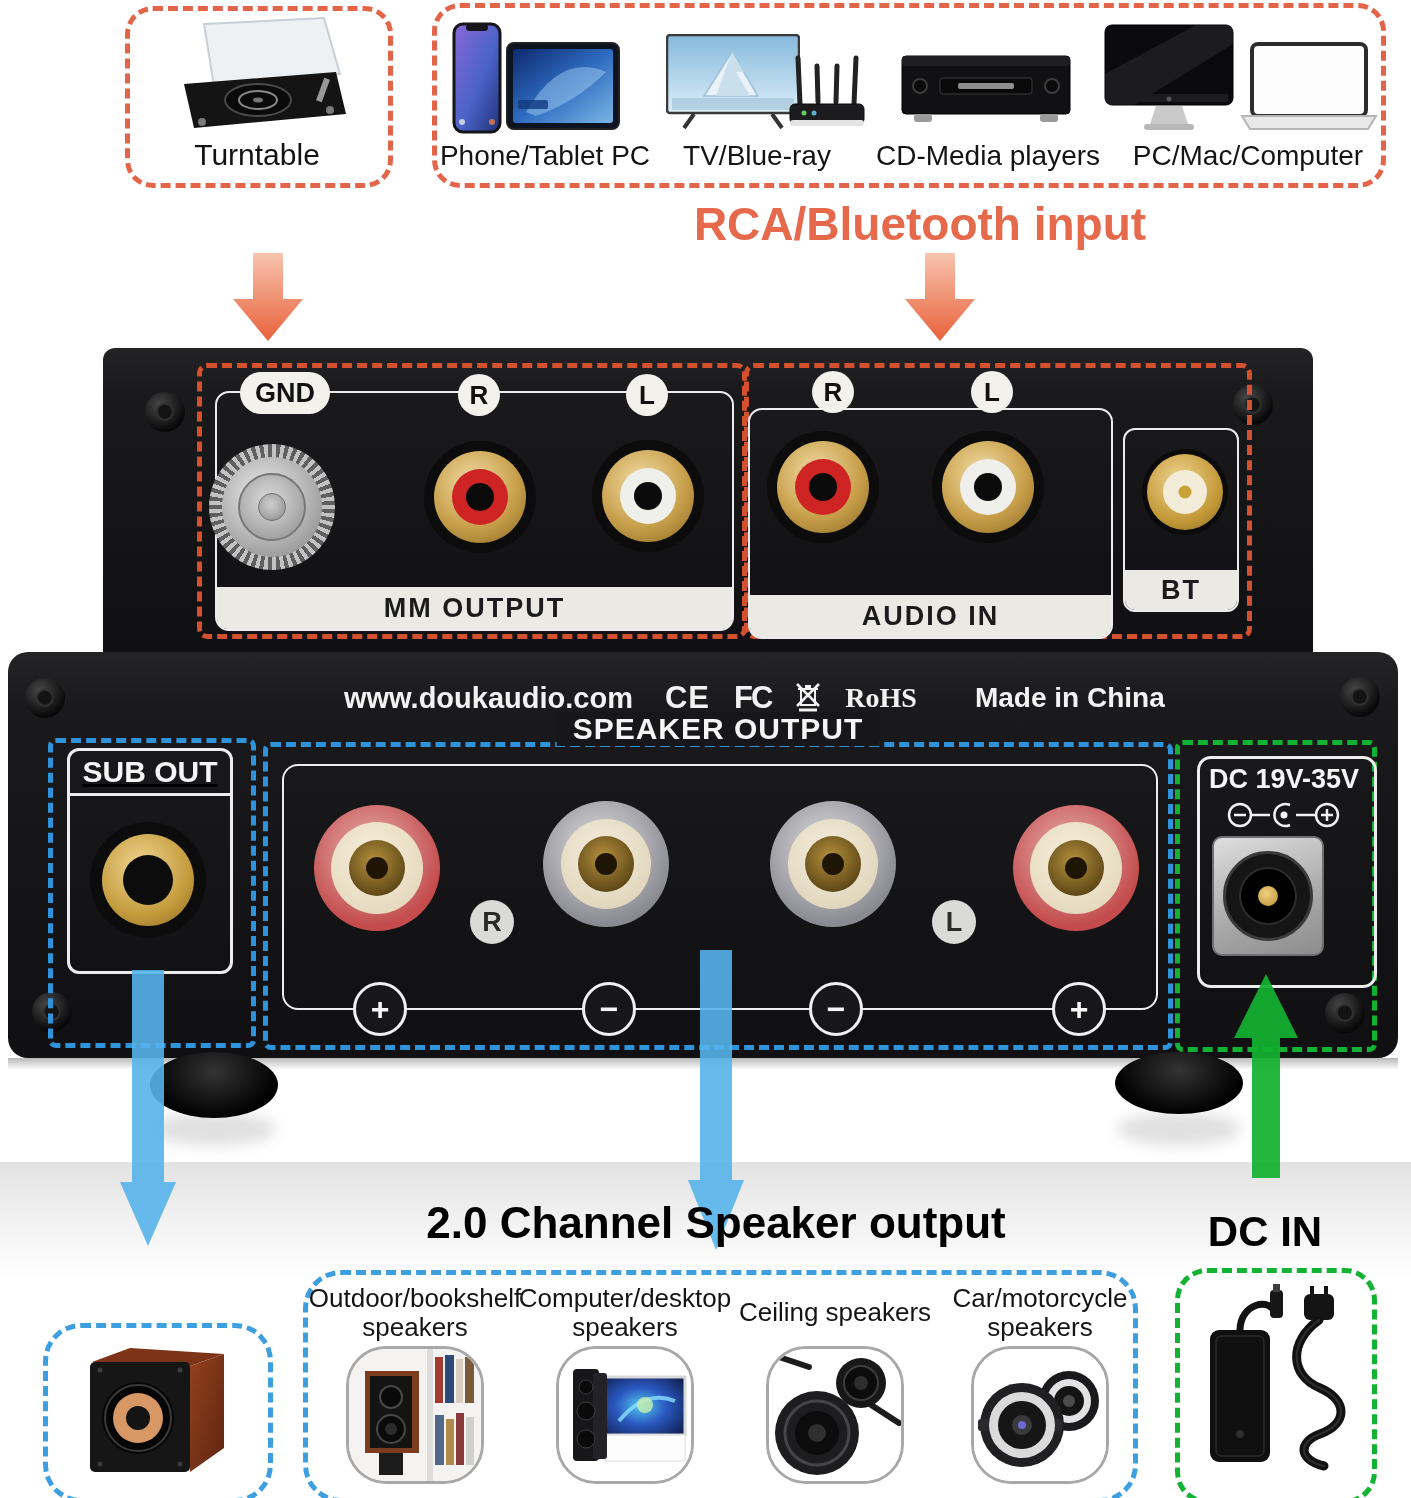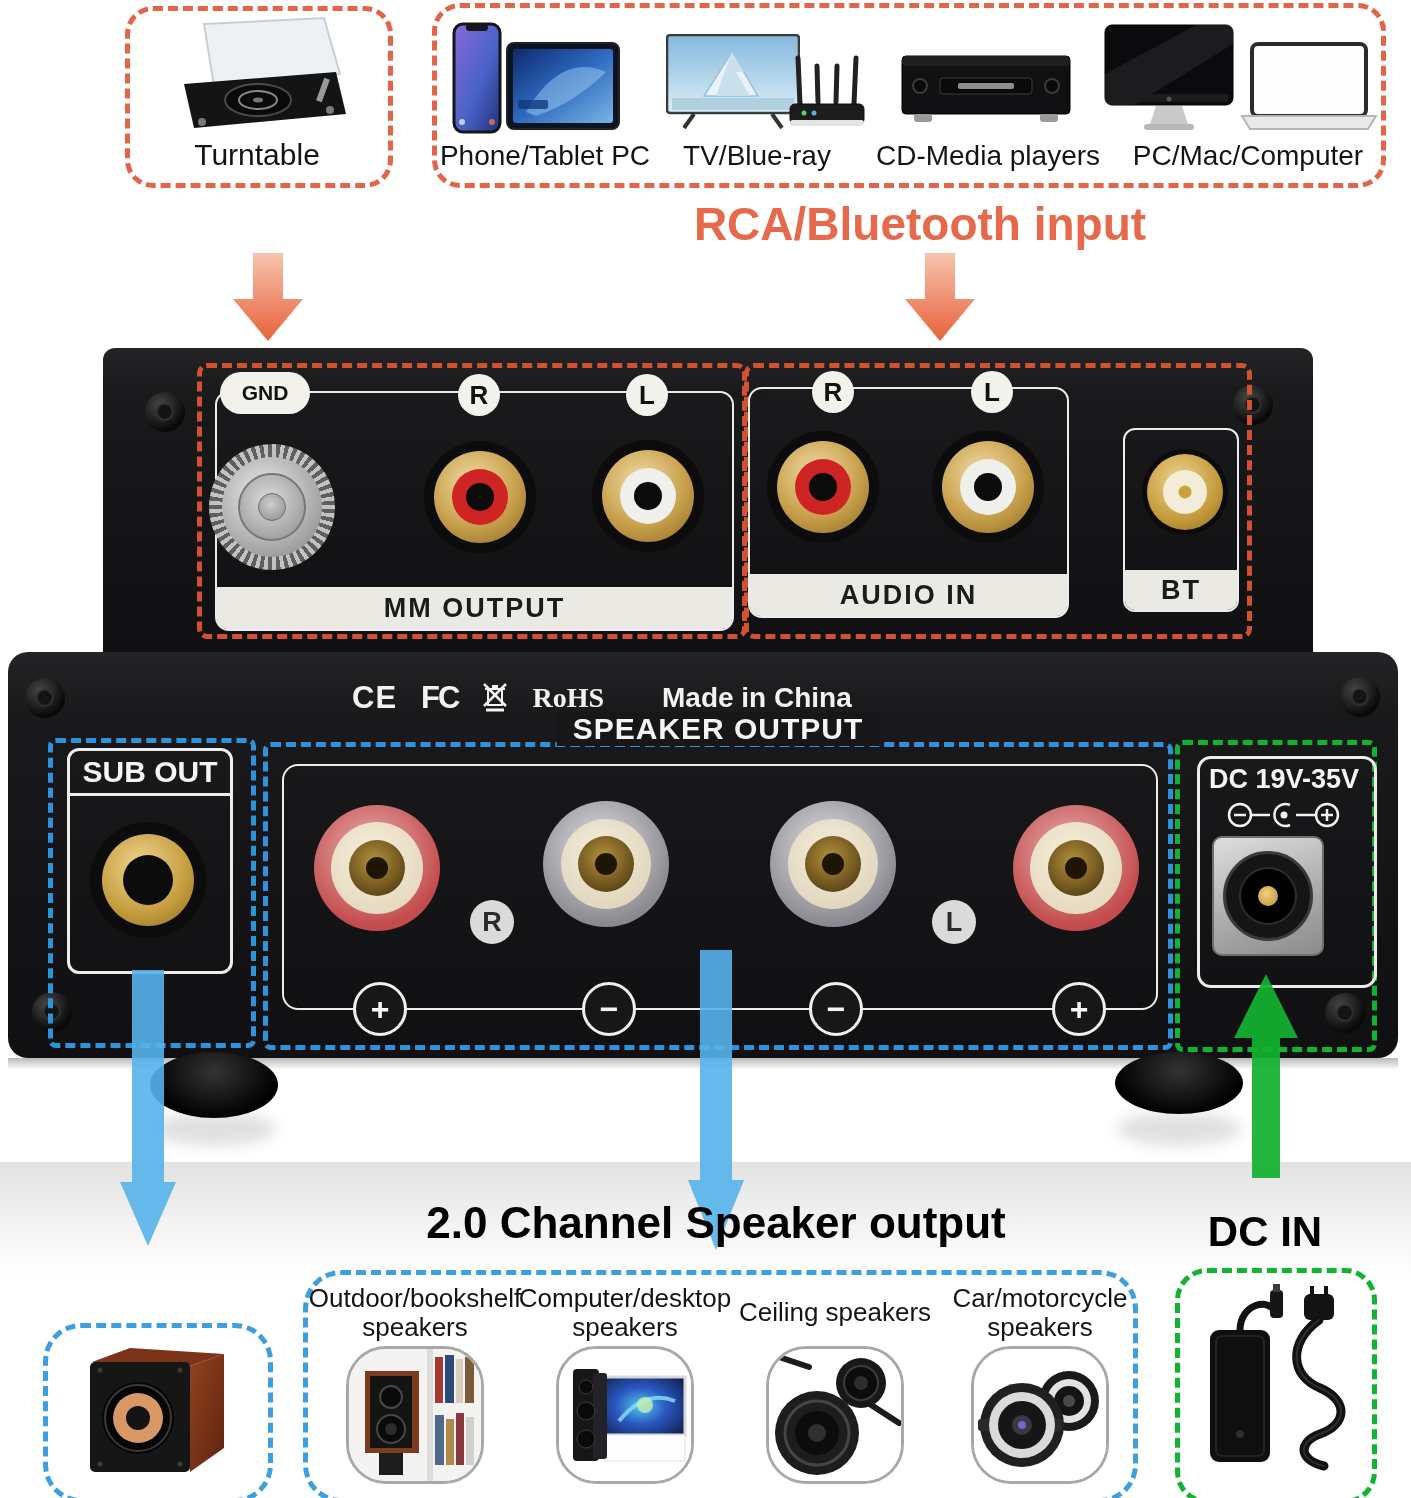--- a/index.html
+++ b/index.html
@@ -169,21 +169,21 @@
   <div class="screw" style="left:32px;top:992px;"></div>
   <div class="screw" style="left:1325px;top:993px;"></div>
 
   <div class="foot" style="left:150px;top:1052px;width:128px;height:66px;"></div>
   <div class="foot" style="left:1115px;top:1052px;width:128px;height:62px;"></div>
 
   <div class="abs dash-o2" style="left:197px;top:363px;width:540px;height:266px;z-index:3;"></div>
   <div class="abs wline" style="left:215px;top:391px;width:515px;height:236px;z-index:3;">
     <div class="strip" style="height:42px;font-size:27px;">MM OUTPUT</div>
   </div>
-  <div class="pill" style="left:220px;top:372px;width:90px;height:42px;border-radius:22px;font-size:21px;">GND</div>
+  <div class="pill" style="left:240px;top:372px;width:90px;height:42px;border-radius:22px;font-size:27px;">GND</div>
   <div class="pill" style="left:458px;top:374px;width:42px;height:42px;border-radius:50%;font-size:26px;">R</div>
   <div class="pill" style="left:626px;top:374px;width:42px;height:42px;border-radius:50%;font-size:26px;">L</div>
 
   <div class="jack" style="left:209px;top:444px;width:126px;height:126px;">
     <div style="width:126px;height:126px;background:repeating-conic-gradient(#c2c2c2 0deg 4deg,#5f5f5f 4deg 8deg);"></div>
     <div style="width:100px;height:100px;background:radial-gradient(circle at 42% 38%,#ededed,#9c9c9c 75%);"></div>
     <div style="width:64px;height:64px;background:radial-gradient(circle at 45% 40%,#dcdcdc,#8d8d8d);border:2px solid #777;"></div>
     <div style="width:26px;height:26px;background:radial-gradient(circle at 45% 40%,#cfcfcf,#8a8a8a);border:1px solid #6f6f6f;"></div>
   </div>
   <div class="jack" style="left:424px;top:441px;width:112px;height:112px;">
@@ -193,21 +193,21 @@
     <div style="width:28px;height:28px;background:#0b0b0b;"></div>
   </div>
   <div class="jack" style="left:592px;top:440px;width:112px;height:112px;">
     <div style="width:112px;height:112px;background:#0c0c0c;"></div>
     <div style="width:92px;height:92px;background:radial-gradient(circle at 42% 35%,#f2dda6,#c8a04c 55%,#8a671f);"></div>
     <div style="width:56px;height:56px;background:#efefec;"></div>
     <div style="width:28px;height:28px;background:#0b0b0b;"></div>
   </div>
 
   <div class="abs dash-o2" style="left:744px;top:363px;width:498px;height:266px;z-index:3;"></div>
-  <div class="abs wline" style="left:748px;top:387px;width:317px;height:227px;z-index:3;">
+  <div class="abs wline" style="left:748px;top:408px;width:317px;height:227px;z-index:3;padding-left:44px;">
     <div class="strip" style="height:42px;font-size:27px;">AUDIO IN</div>
   </div>
   <div class="pill" style="left:812px;top:371px;width:42px;height:42px;border-radius:50%;font-size:26px;">R</div>
   <div class="pill" style="left:971px;top:371px;width:42px;height:42px;border-radius:50%;font-size:26px;">L</div>
   <div class="jack" style="left:767px;top:431px;width:112px;height:112px;">
     <div style="width:112px;height:112px;background:#0c0c0c;"></div>
     <div style="width:92px;height:92px;background:radial-gradient(circle at 42% 35%,#f2dda6,#c8a04c 55%,#8a671f);"></div>
     <div style="width:56px;height:56px;background:#cf2424;"></div>
     <div style="width:28px;height:28px;background:#0b0b0b;"></div>
   </div>
@@ -221,36 +221,37 @@
     <div class="strip" style="height:40px;font-size:27px;">BT</div>
   </div>
   <div class="jack" style="left:1142px;top:449px;width:86px;height:86px;">
     <div style="width:86px;height:86px;background:#0b0b0b;"></div>
     <div style="width:76px;height:76px;background:radial-gradient(circle at 42% 35%,#f0d490,#c49a3a 60%,#8a671f);"></div>
     <div style="width:44px;height:44px;background:#f3ecd8;"></div>
     <div style="width:13px;height:13px;background:#c9a23a;"></div>
   </div>
 
   <div class="abs" style="left:344px;top:680px;display:flex;align-items:center;gap:24px;color:#f2f2f2;z-index:3;">
+    <span style="font-weight:700;font-size:29px;">www.doukaudio.com</span>
     <span style="font-weight:700;font-size:31px;letter-spacing:1px;margin-left:8px;">CE</span>
     <span style="font-weight:700;font-size:31px;letter-spacing:-2px;">FC</span>
     <svg width="26" height="32" viewBox="0 0 26 32">
       <rect x="6" y="7" width="14" height="16" fill="none" stroke="#f2f2f2" stroke-width="2"></rect>
       <line x1="3" y1="7" x2="23" y2="7" stroke="#f2f2f2" stroke-width="2"></line>
       <rect x="10" y="3" width="6" height="3" fill="#f2f2f2"></rect>
       <line x1="2" y1="2" x2="24" y2="24" stroke="#f2f2f2" stroke-width="2.5"></line>
       <line x1="24" y1="2" x2="2" y2="24" stroke="#f2f2f2" stroke-width="2.5"></line>
       <line x1="4" y1="28" x2="22" y2="28" stroke="#f2f2f2" stroke-width="3"></line>
     </svg>
     <span style="font-weight:700;font-size:28px;font-family:'Liberation Serif',serif;">RoHS</span>
     <span style="font-weight:700;font-size:28px;margin-left:34px;">Made in China</span>
   </div>
 
   <div class="abs dash-b" style="left:48px;top:738px;width:198px;height:300px;z-index:3;"></div>
-  <div class="abs" style="left:67px;top:748px;width:160px;height:220px;border:3px solid #ededed;border-radius:12px;z-index:3;">
+  <div class="abs" style="left:67px;top:748px;width:160px;height:220px;border:3px solid #ededed;border-radius:12px;z-index:3;text-decoration:underline;">
     <div style="height:42px;border-bottom:3px solid #ededed;color:#f5f5f5;font-weight:700;font-size:30px;display:flex;align-items:center;justify-content:center;">SUB OUT</div>
   </div>
   <div class="jack" style="left:90px;top:822px;width:116px;height:116px;">
     <div style="width:116px;height:116px;background:#0c0c0c;"></div>
     <div style="width:92px;height:92px;background:radial-gradient(circle at 42% 35%,#f0d490,#c49c3e 60%,#8a671f);"></div>
     <div style="width:50px;height:50px;background:#0c0c0c;"></div>
   </div>
 
   <div class="abs dash-b" style="left:263px;top:742px;width:900px;height:298px;z-index:3;"></div>
   <div class="abs" style="left:282px;top:764px;width:872px;height:242px;border:2.5px solid #ececec;border-radius:16px;z-index:3;"></div>

